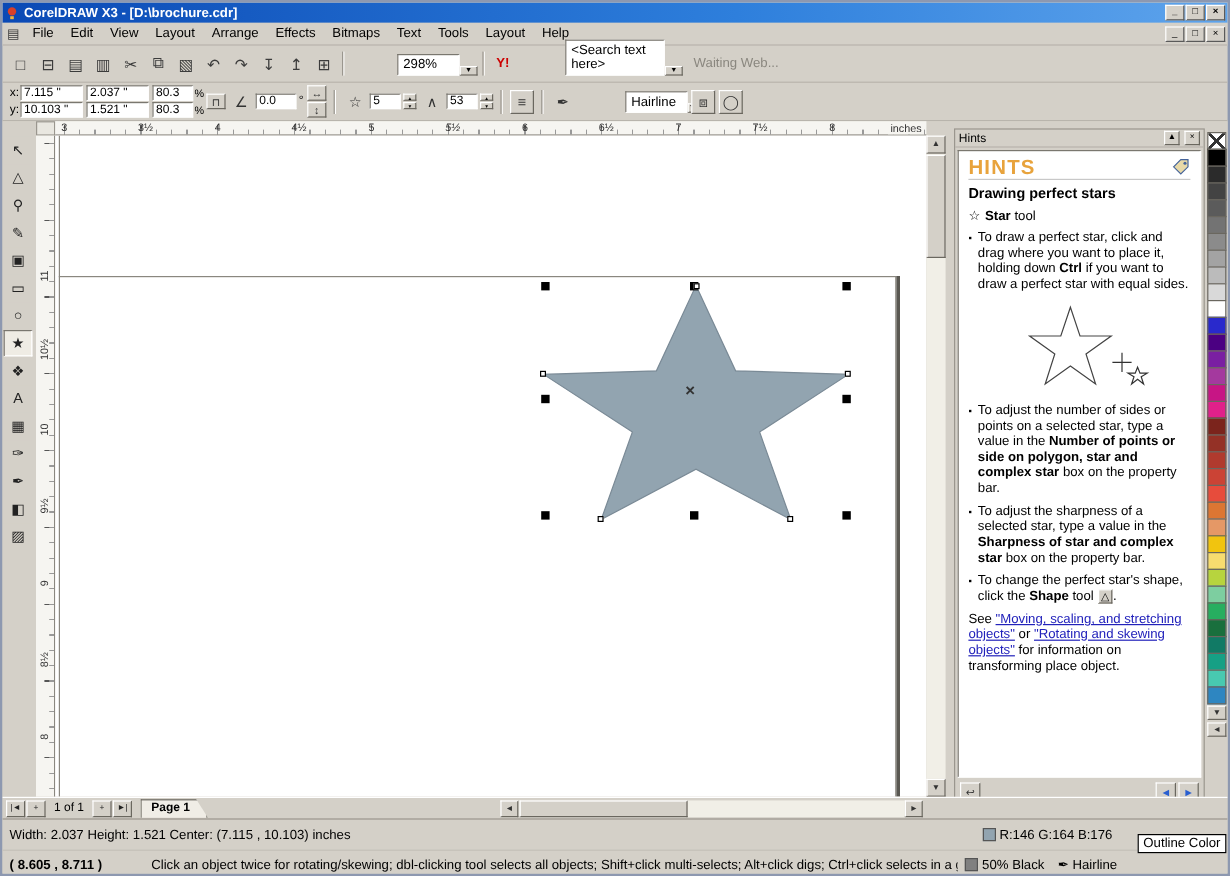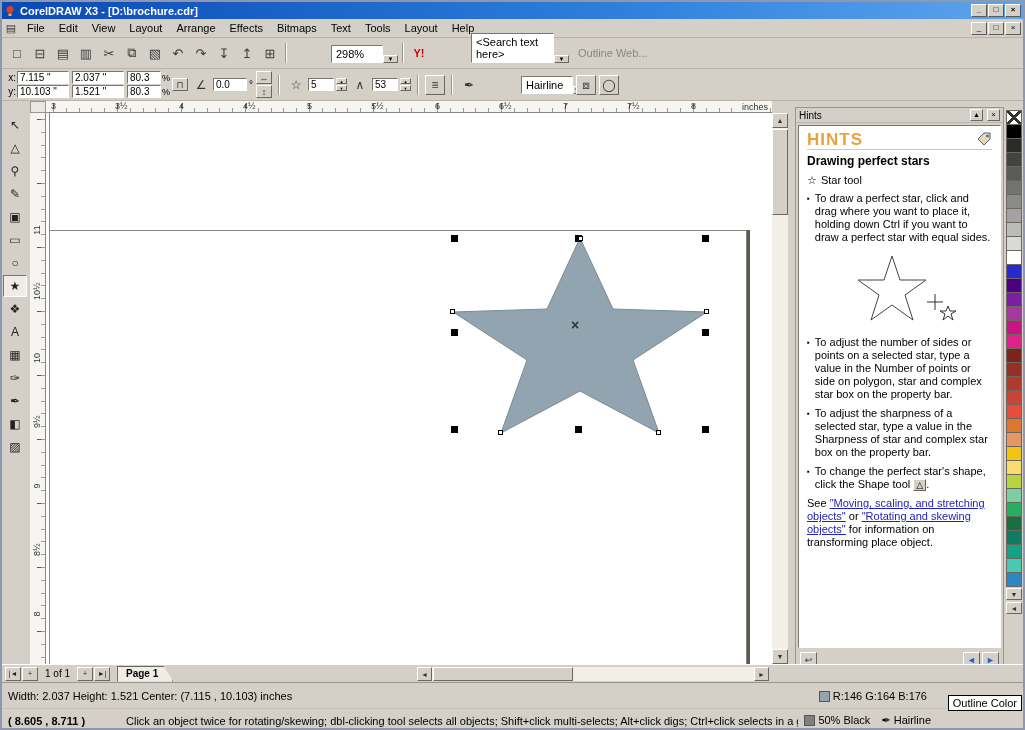--- a/index.html
+++ b/index.html
@@ -75,21 +75,21 @@
   #hints-header{height:15px;display:flex;align-items:center;padding:0 3px;font-size:10px;gap:3px;border-bottom:1px solid #b8b4ac;}
   #hints-header .hbtn{margin-left:auto;width:13px;height:12px;font-size:7px;line-height:10px;text-align:center;background:#d4d0c8;border:1px solid;border-color:#fff #6a675f #6a675f #fff;}
   #hints-header .hbtn+.hbtn{margin-left:1px;}
   #hints-body{position:absolute;left:2px;right:2px;top:17px;bottom:24px;background:#fff;border:1px solid;border-color:#7a776f #fff #fff #7a776f;padding:6px 8px;overflow:hidden;font-size:11px;line-height:13px;}
   #hints-title-row{display:flex;align-items:center;border-bottom:1px solid #c8c8c8;padding-bottom:3px;margin-bottom:5px;}
   #hints-title{color:#e8a33c;font-size:17px;font-weight:bold;letter-spacing:1px;}
   #hints-heading{font-weight:bold;font-size:12px;margin:3px 0 6px;}
   .tool-line{display:flex;align-items:center;gap:4px;margin-bottom:5px;}
   .hint-bullet{display:flex;gap:5px;margin-bottom:6px;}
   .bullet-marker{font-size:8px;line-height:13px;}
-  .bd{font-weight:normal;margin-top:16px;}
+  .bd{font-weight:bold;margin-top:16px;}
   .hint-link{color:#2222bb;text-decoration:underline;cursor:pointer;}
   .inline-btn{display:inline-block;border:1px solid;border-color:#fff #6a675f #6a675f #fff;background:#d4d0c8;font-size:9px;line-height:10px;padding:0 2px;}
   #hint-illus{display:block;margin:4px auto 8px;}
   #hints-footer{position:absolute;left:2px;right:2px;bottom:2px;height:20px;display:flex;align-items:center;padding:0 2px;}
   .fbtn{width:17px;height:16px;display:flex;align-items:center;justify-content:center;background:#d4d0c8;border:1px solid;border-color:#fff #6a675f #6a675f #fff;font-size:9px;color:#2a5fd0;}
   #hints-footer .nav{margin-left:auto;display:flex;gap:2px;}
   
   #palette{position:absolute;left:1004px;top:9px;width:18px;}
   .swatch{width:16px;height:15px;border:1px solid #6a675f;margin-bottom:-1px;background:#fff;}
   .swatch-none{background:linear-gradient(45deg,transparent 44%,#333 44% 56%,transparent 56%),linear-gradient(-45deg,transparent 44%,#333 44% 56%,transparent 56%),#fff;}
@@ -170,21 +170,21 @@
   <span class="combo">
     <span class="cval">298%</span>
     <span class="carr">▼</span>
   </span>
   <span class="tsep"></span>
   <button class="tbtn" style="color:#c00;font-weight:bold;font-size:11px;">Y!</button>
   <span class="combo" style="width:138px;">
     <span class="cval" style="flex:1;">&lt;Search text here&gt;</span>
     <span class="carr">▼</span>
   </span>
-  <span class="gray" style="margin-left:8px;">Outline Web...</span>
+  <span class="gray" style="margin-left:8px;">Waiting Web...</span>
 </div>
 
 <div id="propbar">
   <span class="pgroup">
     <span class="stack">
       <span class="flex">
           <span class="plabel">x:</span>
           <span class="mini">7.115 "</span>
         </span>
       <span class="flex">

